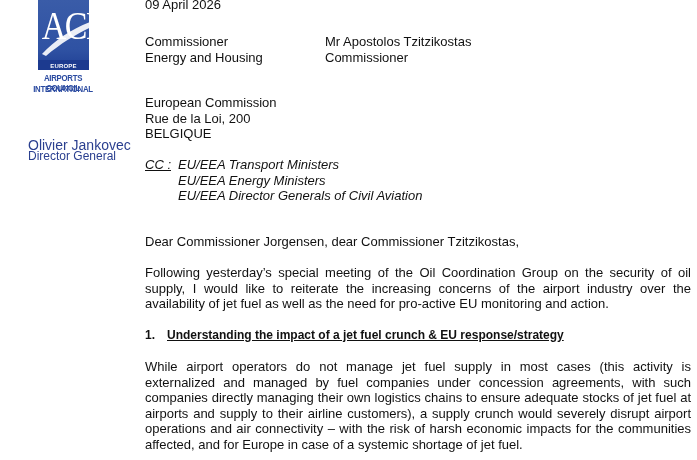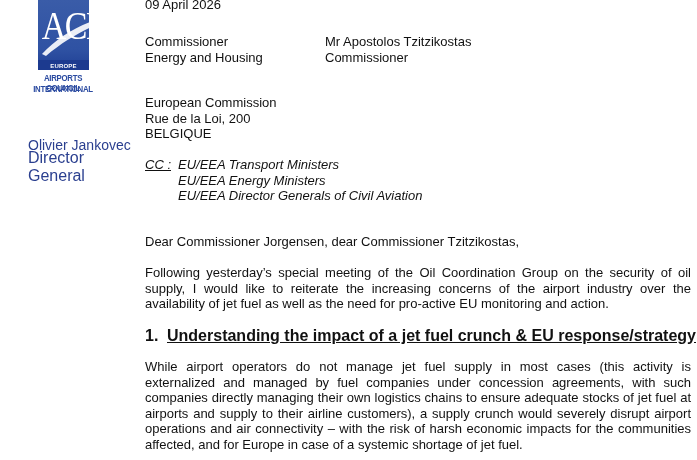--- a/index.html
+++ b/index.html
@@ -91,21 +91,21 @@
       left: 28px;
       top: 137px;
       font-size: 14px;
       font-weight: normal;
       color: #2a3f8f;
     }
     .signatory-title {
       position: absolute;
       left: 28px;
       top: 149px;
-      font-size: 16px;
+      font-size: 12px;
       color: #2a3f8f;
     }
     .letter {
       position: absolute;
       left: 145px;
       top: 0;
       width: 548px;
       font-size: 13px;
       line-height: 15.5px;
     }
@@ -162,21 +162,21 @@
       left: 0;
       width: 546px;
       text-align: justify;
     }
     .para1 { top: 265px; }
     .para2 { top: 359px; }
     .section-heading {
       position: absolute;
       left: 0;
       top: 328px;
-      font-size: 16px;
+      font-size: 12px;
       font-weight: bold;
       white-space: nowrap;
     }
     .section-num {
       display: inline-block;
       width: 22px;
     }
     .section-title {
       text-decoration: underline;
     }

